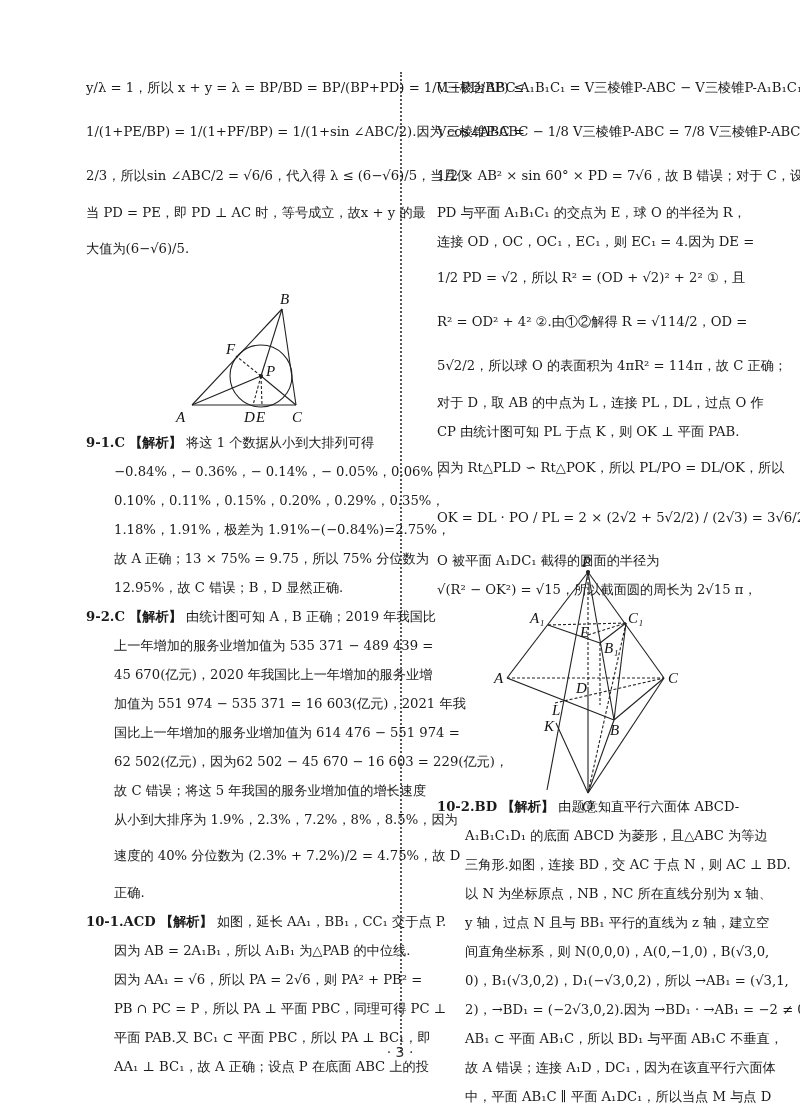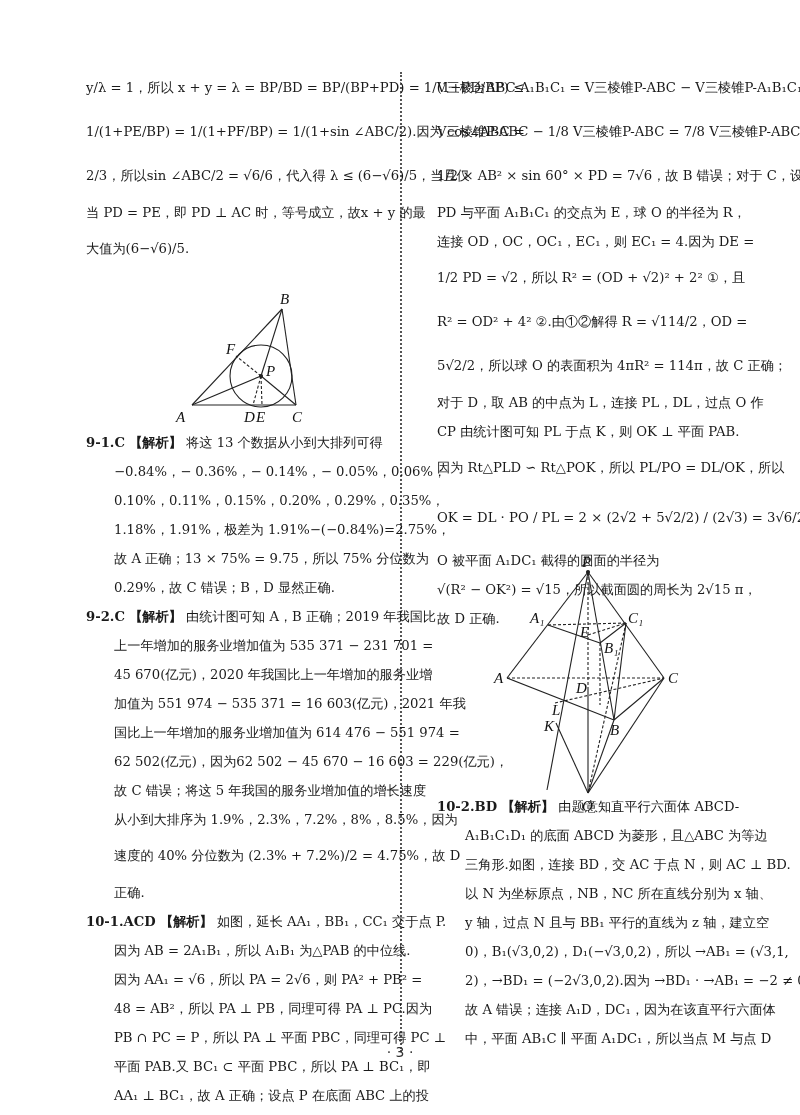--- a/index.html
+++ b/index.html
@@ -53,44 +53,43 @@
   <text x="110" y="12">B</text>
   <text x="122" y="130">C</text>
   <text x="74" y="130">D</text>
   <text x="86" y="130">E</text>
   <text x="56" y="62">F</text>
   <text x="96" y="84">P</text>
 </svg>
 
 <div class="col col-left" style="top:428px;">
   <div class="indent">
-    <span class="line hang"><span class="bold">9-1.C</span> <span class="bold">【解析】</span> <span>将这 13 个数据从小到大排列可得</span></span>
+    <span class="line hang"><span class="bold">9-1.C</span> <span class="bold">【解析】</span> <span>将这 1 个数据从小到大排列可得</span></span>
     <span class="line">−0.84%，− 0.36%，− 0.14%，− 0.05%，0.06%，</span>
     <span class="line">0.10%，0.11%，0.15%，0.20%，0.29%，0.35%，</span>
     <span class="line">1.18%，1.91%，极差为 1.91%−(−0.84%)=2.75%，</span>
     <span class="line">故 A 正确；13 × 75% = 9.75，所以 75% 分位数为</span>
-    <span class="line">0.29%，故 C 错误；B，D 显然正确.</span>
+    <span class="line">12.95%，故 C 错误；B，D 显然正确.</span>
   </div>
   <div class="indent">
     <span class="line hang"><span class="bold">9-2.C</span> <span class="bold">【解析】</span> <span>由统计图可知 A，B 正确；2019 年我国比</span></span>
-    <span class="line">上一年增加的服务业增加值为 535 371 − 231 701 =</span>
+    <span class="line">上一年增加的服务业增加值为 535 371 − 489 439 =</span>
     <span class="line">45 670(亿元)，2020 年我国比上一年增加的服务业增</span>
     <span class="line">加值为 551 974 − 535 371 = 16 603(亿元)，2021 年我</span>
     <span class="line">国比上一年增加的服务业增加值为 614 476 − 551 974 =</span>
     <span class="line">62 502(亿元)，因为62 502 − 45 670 − 16 603 = 229(亿元)，</span>
     <span class="line">故 C 错误；将这 5 年我国的服务业增加值的增长速度</span>
     <span class="line">从小到大排序为 1.9%，2.3%，7.2%，8%，8.5%，因为</span>
     <span class="line tall">速度的 40% 分位数为 (2.3% + 7.2%)/2 = 4.75%，故 D</span>
     <span class="line">正确.</span>
   </div>
   <div class="indent">
     <span class="line hang"><span class="bold">10-1.ACD</span> <span class="bold">【解析】</span> <span>如图，延长 AA₁，BB₁，CC₁ 交于点 P.</span></span>
     <span class="line">因为 AB = 2A₁B₁，所以 A₁B₁ 为△PAB 的中位线.</span>
     <span class="line">因为 AA₁ = √6，所以 PA = 2√6，则 PA² + PB² =</span>
-    <span class="line">48 = AB²，所以 PA ⊥ PB，同理可得 PA ⊥ PC.因为</span>
     <span class="line">PB ∩ PC = P，所以 PA ⊥ 平面 PBC，同理可得 PC ⊥</span>
     <span class="line">平面 PAB.又 BC₁ ⊂ 平面 PBC，所以 PA ⊥ BC₁，即</span>
     <span class="line">AA₁ ⊥ BC₁，故 A 正确；设点 P 在底面 ABC 上的投</span>
 
   </div>
 </div>
 
 <div class="col col-right">
   <div>
     <span class="line tall">V三棱台ABC-A₁B₁C₁ = V三棱锥P-ABC − V三棱锥P-A₁B₁C₁ =</span>
@@ -100,21 +99,20 @@
     <span class="line">连接 OD，OC，OC₁，EC₁，则 EC₁ = 4.因为 DE =</span>
     <span class="line tall">1/2 PD = √2，所以 R² = (OD + √2)² + 2²  ①，且</span>
     <span class="line tall">R² = OD² + 4²  ②.由①②解得 R = √114/2，OD =</span>
     <span class="line tall">5√2/2，所以球 O 的表面积为 4πR² = 114π，故 C 正确；</span>
     <span class="line">对于 D，取 AB 的中点为 L，连接 PL，DL，过点 O 作</span>
     <span class="line">CP 由统计图可知 PL 于点 K，则 OK ⊥ 平面 PAB.</span>
     <span class="line tall">因为 Rt△PLD ∽ Rt△POK，所以 PL/PO = DL/OK，所以</span>
     <span class="line tall" style="height:56px;line-height:56px;">OK = DL · PO / PL = 2 × (2√2 + 5√2/2) / (2√3) = 3√6/2，所以球</span>
     <span class="line">O 被平面 A₁DC₁ 截得的圆面的半径为</span>
     <span class="line">√(R² − OK²) = √15，所以截面圆的周长为 2√15 π，</span>
-    <span class="line">故 D 正确.</span>
   </div>
 </div>
 
 <svg class="fig" style="left:480px; top:555px;" width="220" height="260" viewBox="0 0 220 260">
 
   <line x1="108" y1="17" x2="27" y2="123"></line>
   <line x1="108" y1="17" x2="184" y2="123"></line>
   <line x1="108" y1="17" x2="134" y2="165"></line>
   <line x1="27" y1="123" x2="134" y2="165"></line>
   <line x1="134" y1="165" x2="184" y2="123"></line>
@@ -150,20 +148,22 @@
   <text x="102" y="256">O</text>
 </svg>
 
 <div class="col col-right" style="left:437px; top:792px;">
   <div class="indent">
     <span class="line hang"><span class="bold">10-2.BD</span> <span class="bold">【解析】</span> <span>由题意知直平行六面体 ABCD-</span></span>
     <span class="line">A₁B₁C₁D₁ 的底面 ABCD 为菱形，且△ABC 为等边</span>
     <span class="line">三角形.如图，连接 BD，交 AC 于点 N，则 AC ⊥ BD.</span>
     <span class="line">以 N 为坐标原点，NB，NC 所在直线分别为 x 轴、</span>
     <span class="line">y 轴，过点 N 且与 BB₁ 平行的直线为 z 轴，建立空</span>
+    <span class="line">间直角坐标系，则 N(0,0,0)，A(0,−1,0)，B(√3,0,</span>
     <span class="line">0)，B₁(√3,0,2)，D₁(−√3,0,2)，所以 →AB₁ = (√3,1,</span>
     <span class="line">2)，→BD₁ = (−2√3,0,2).因为 →BD₁ · →AB₁ = −2 ≠ 0，</span>
+    <span class="line">AB₁ ⊂ 平面 AB₁C，所以 BD₁ 与平面 AB₁C 不垂直，</span>
     <span class="line">故 A 错误；连接 A₁D，DC₁，因为在该直平行六面体</span>
     <span class="line">中，平面 AB₁C ∥ 平面 A₁DC₁，所以当点 M 与点 D</span>
   </div>
 </div>
 
 <div class="page-num">· 3 ·</div>
 
 </body></html>

